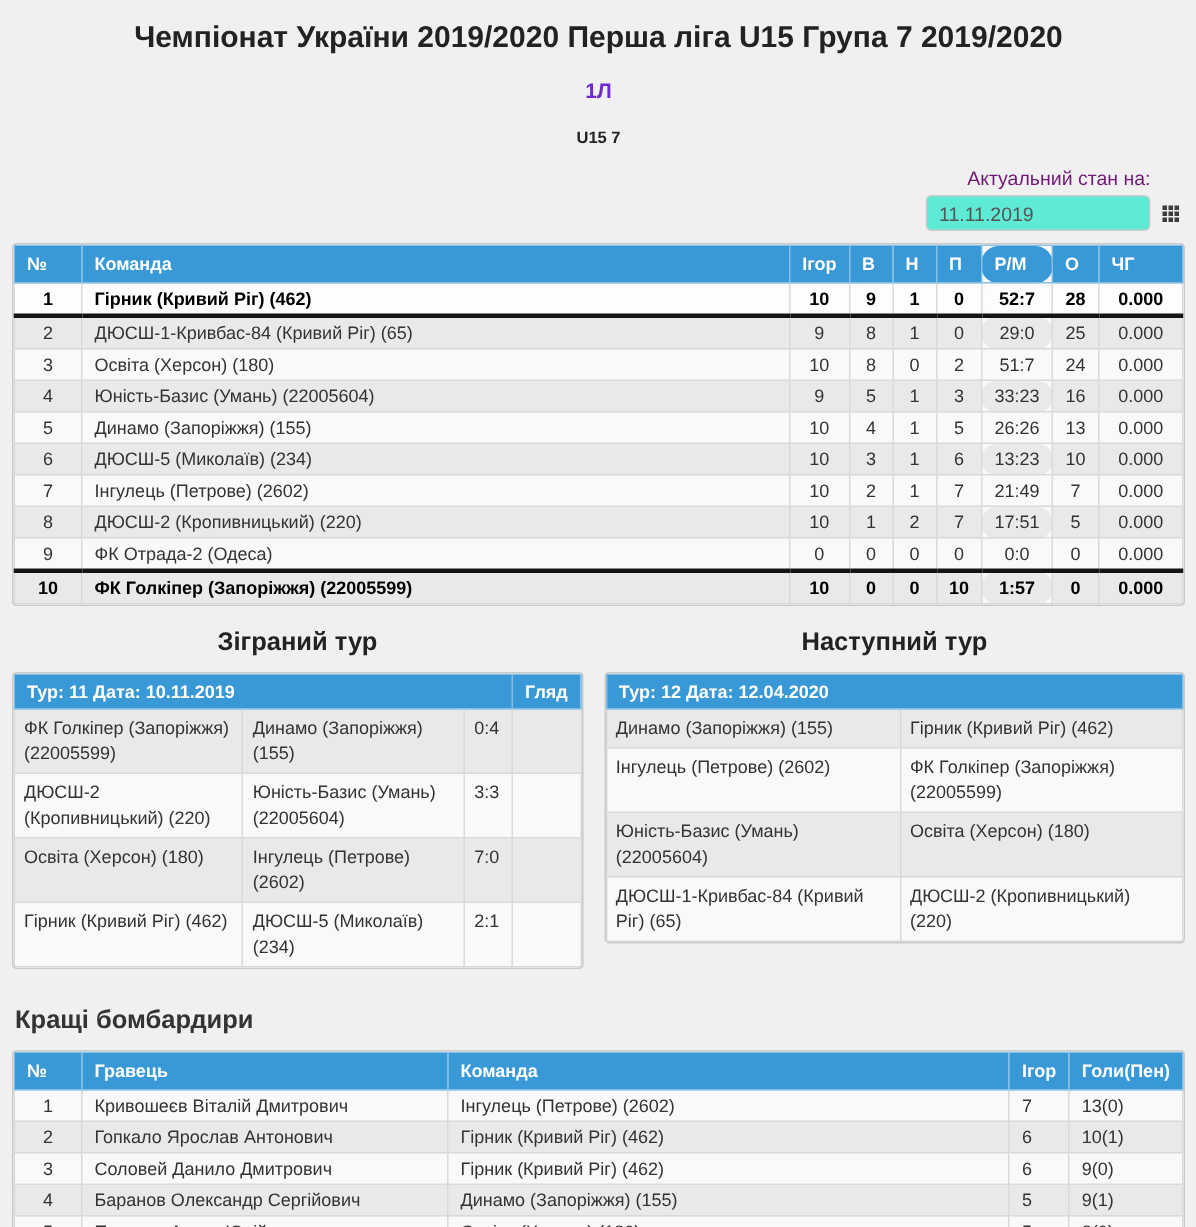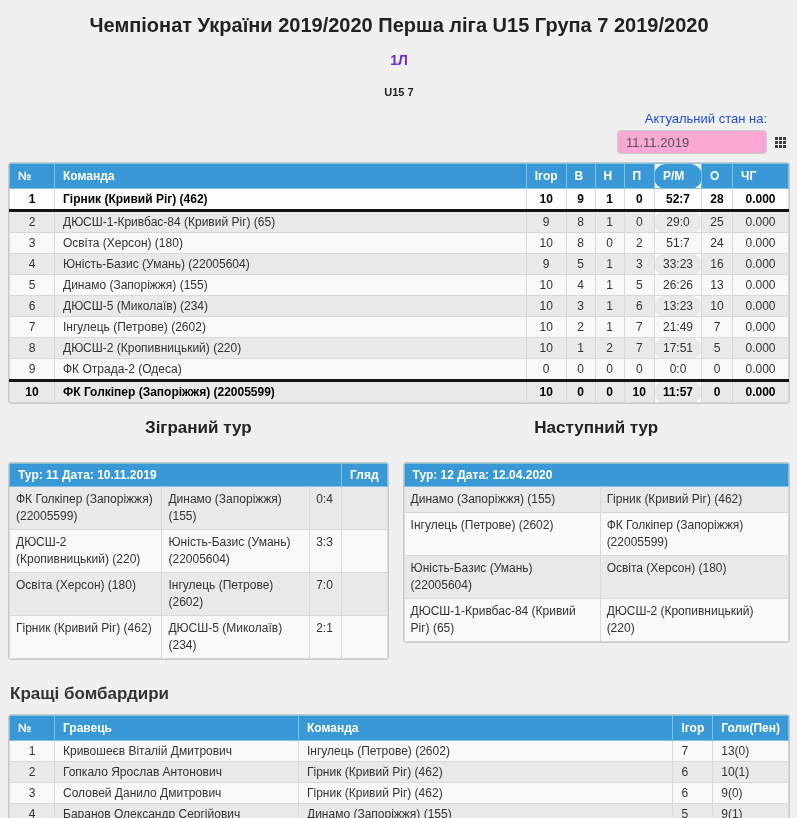--- a/index.html
+++ b/index.html
@@ -11,24 +11,24 @@
   }
   .page { width: 797px; padding: 6px 7px 4px 8px; }
 
   
   .main-title { text-align: center; font-size: 20px; font-weight: bold; color: #222; margin: 8px 0 0; }
   .sub1 { text-align: center; font-size: 14px; font-weight: bold; color: #6d28d9; margin: 15px 0 0; }
   .sub2 { text-align: center; font-size: 11px; font-weight: bold; color: #222; margin: 18px 0 0; }
 
   .date-area { display: flex; justify-content: flex-end; align-items: flex-end; gap: 8px; margin: 13px 4px 8px 0; }
   .date-col { display: flex; flex-direction: column; align-items: flex-end; }
-  .date-label { font-size: 13px; color: #1d4ed8; margin-bottom: 4px; }
+  .date-label { font-size: 13px; color: #701a75; margin-bottom: 4px; }
   .date-input {
     width: 150px; height: 24px; border: 1px solid #ccc; border-radius: 4px;
-    padding: 1px 8px; font-size: 13px; color: #555; font-family: inherit; background: #f9a8d4;
+    padding: 1px 8px; font-size: 13px; color: #555; font-family: inherit; background: #5eead4;
   }
   .grid-icon { display: grid; grid-template-columns: repeat(3,3px); grid-auto-rows: 3px; gap: 1px; margin-bottom: 6px; cursor: pointer; }
   .grid-icon span { background: #3d3d3d; }
 
   
   .tbl-wrap { border: 1px solid #c9c9c9; border-radius: 3px; overflow: hidden; background: #f9f9f9; }
   table { width: 100%; border-collapse: collapse; }
   th {
     background: #3999d6; color: #fff; text-align: left;
     font-size: 12px; font-weight: bold; padding: 5px 8px;
@@ -48,21 +48,21 @@
   #standings .c3, #standings .c4, #standings .c5 { width: 29px; }
   #standings .c6 { width: 43px; border-radius: 12px; }
   #standings .c7 { width: 31px; }
   #standings .c8 { width: 56px; }
 
   
   .rounds { display: flex; gap: 14px; align-items: flex-start; margin-top: 2px; }
   .round-block { }
   .round-block.left { width: 388px; }
   .round-block.right { width: 395px; }
-  .round-title { text-align: center; font-size: 17px; font-weight: bold; color: #222; margin: 12px 0 24px; }
+  .round-title { text-align: center; font-size: 17px; font-weight: bold; color: #222; margin: 12px 0 10px; }
   .round-tbl td { padding: 4px 6px; vertical-align: top; line-height: 17px; }
   .round-tbl th { padding: 4px 8px; }
   .round-tbl tbody tr:nth-child(odd) td { background: #e9e9e9; }
   #played .pc0 { width: 41%; }
   #played .pc1 { width: 40%; }
   #played .pc2 { width: 8.5%; }
   #played .pc3 { width: 10.5%; }
   #next .nc0 { width: 51%; }
   #next .nc1 { width: 49%; }
 
@@ -216,21 +216,21 @@
             <td class="c7 ta-c">0</td>
             <td class="c8 ta-c">0.000</td>
           </tr>
           <tr class="row-bottom">
             <td class="c0 ta-c">10</td>
             <td class="c1">ФК Голкіпер (Запоріжжя) (22005599)</td>
             <td class="c2 ta-c">10</td>
             <td class="c3 ta-c">0</td>
             <td class="c4 ta-c">0</td>
             <td class="c5 ta-c">10</td>
-            <td class="c6 ta-c">11:57</td>
+            <td class="c6 ta-c">1:57</td>
             <td class="c7 ta-c">0</td>
             <td class="c8 ta-c">0.000</td>
           </tr>
         </tbody>
     </table>
   </div>
 
   <div class="rounds">
     <div class="round-block left">
       <div class="round-title">Зіграний тур</div>

